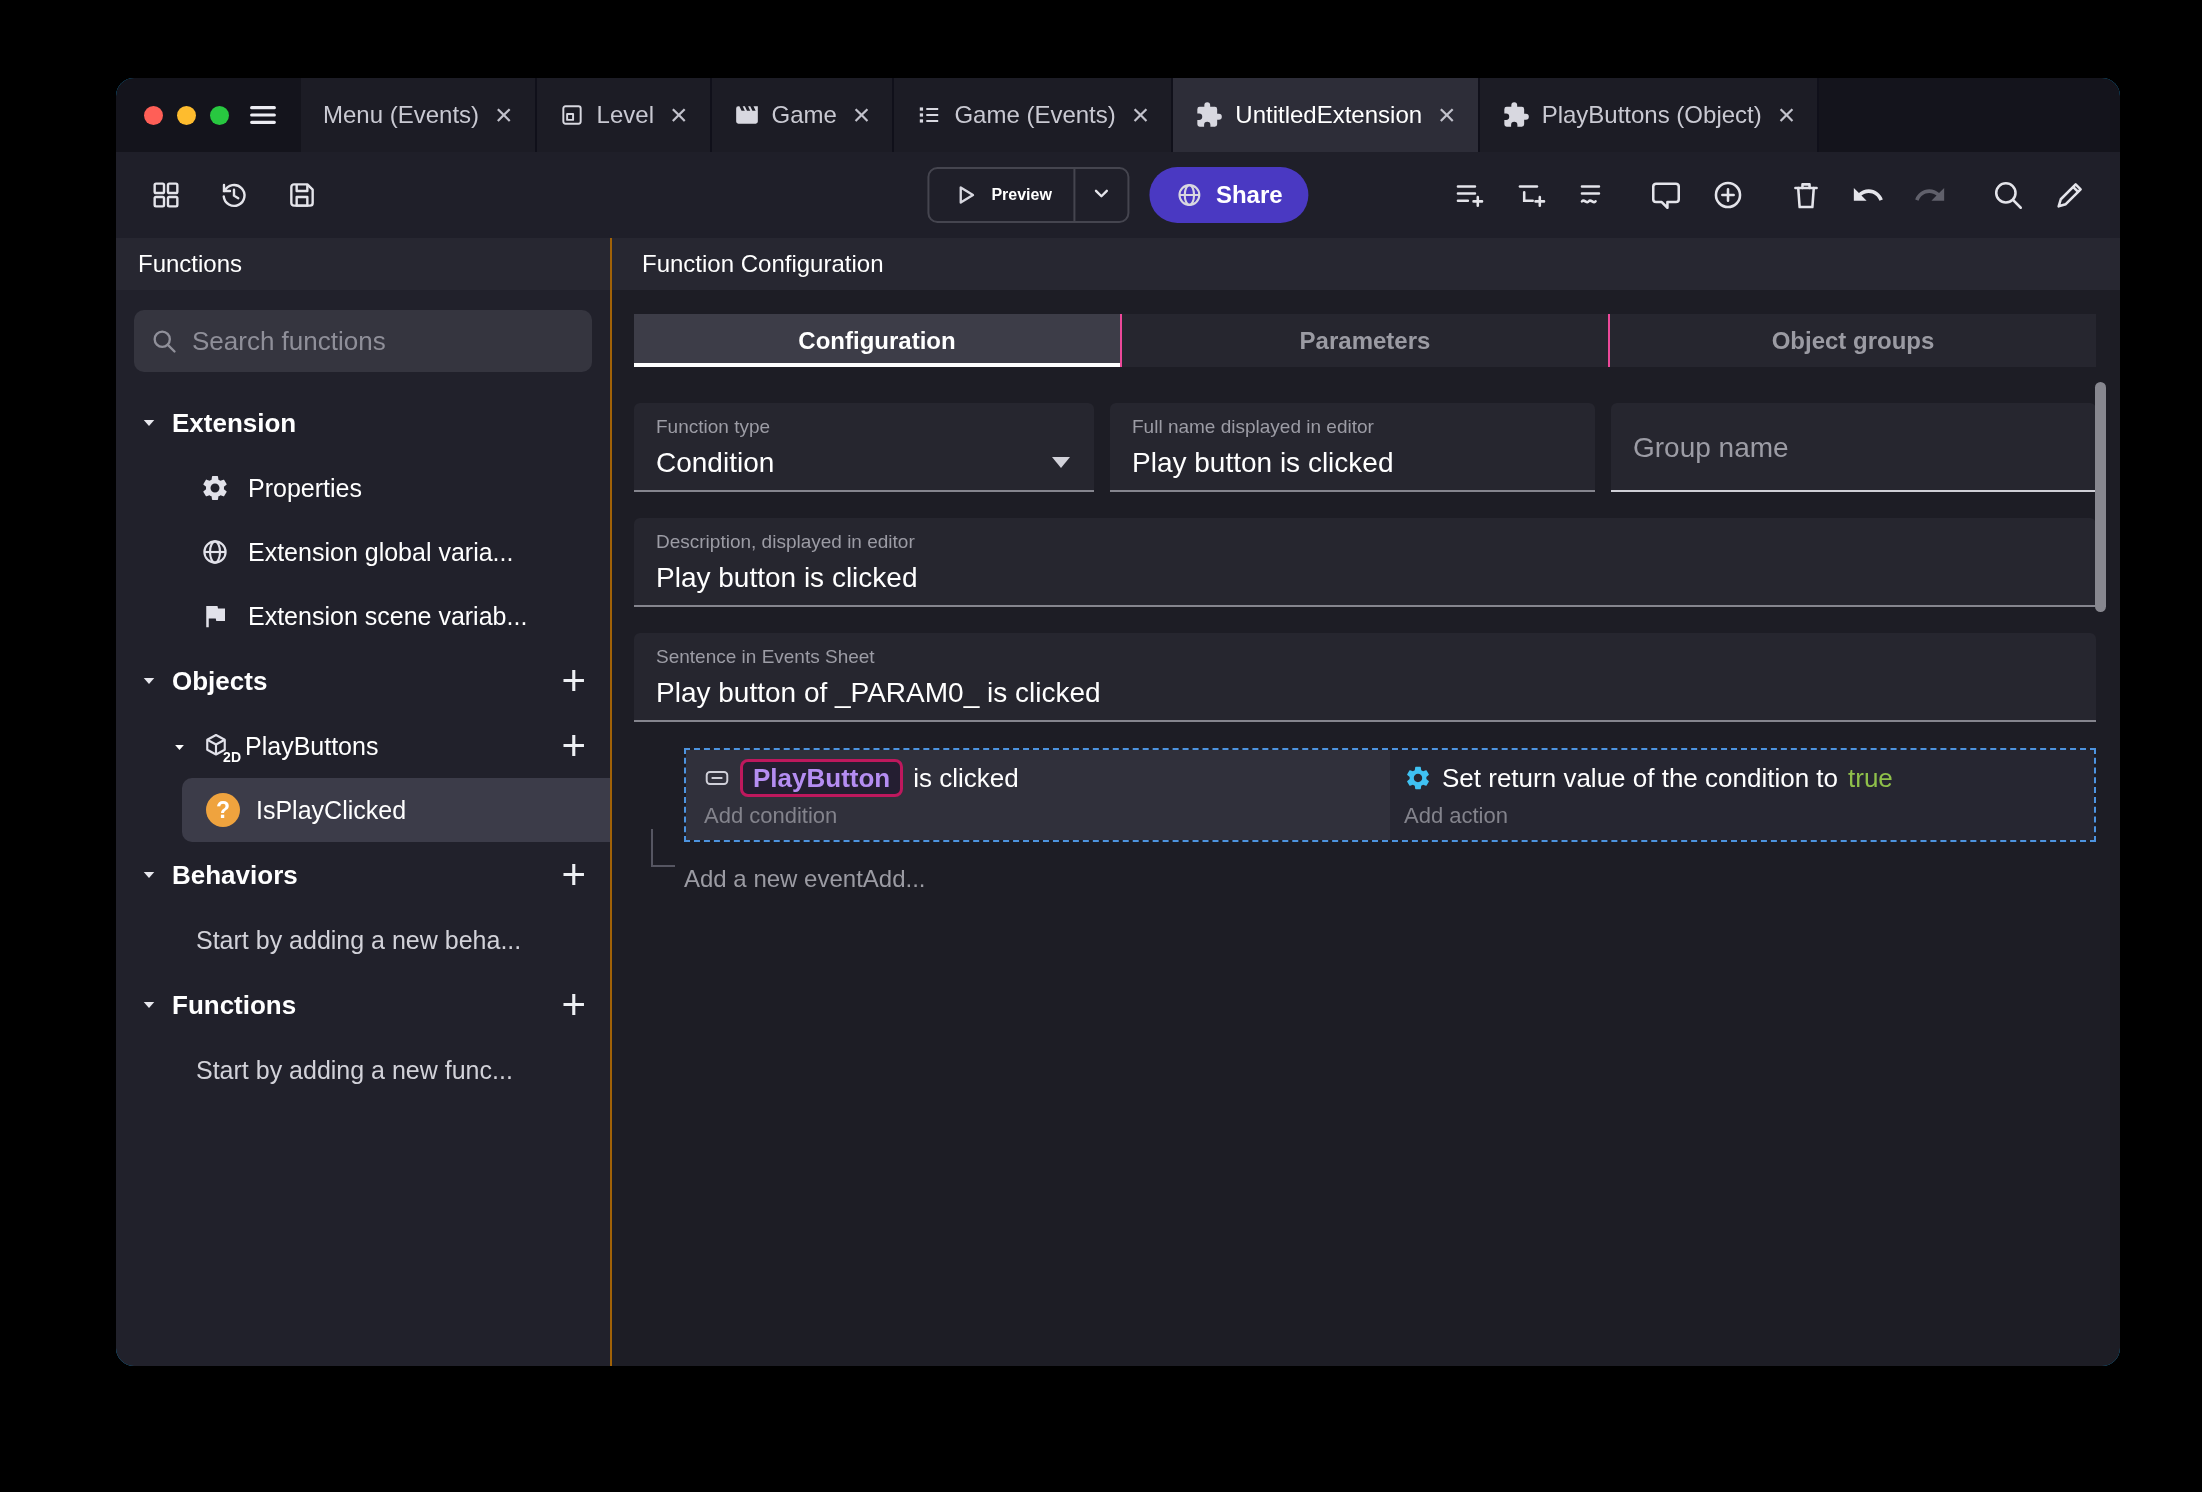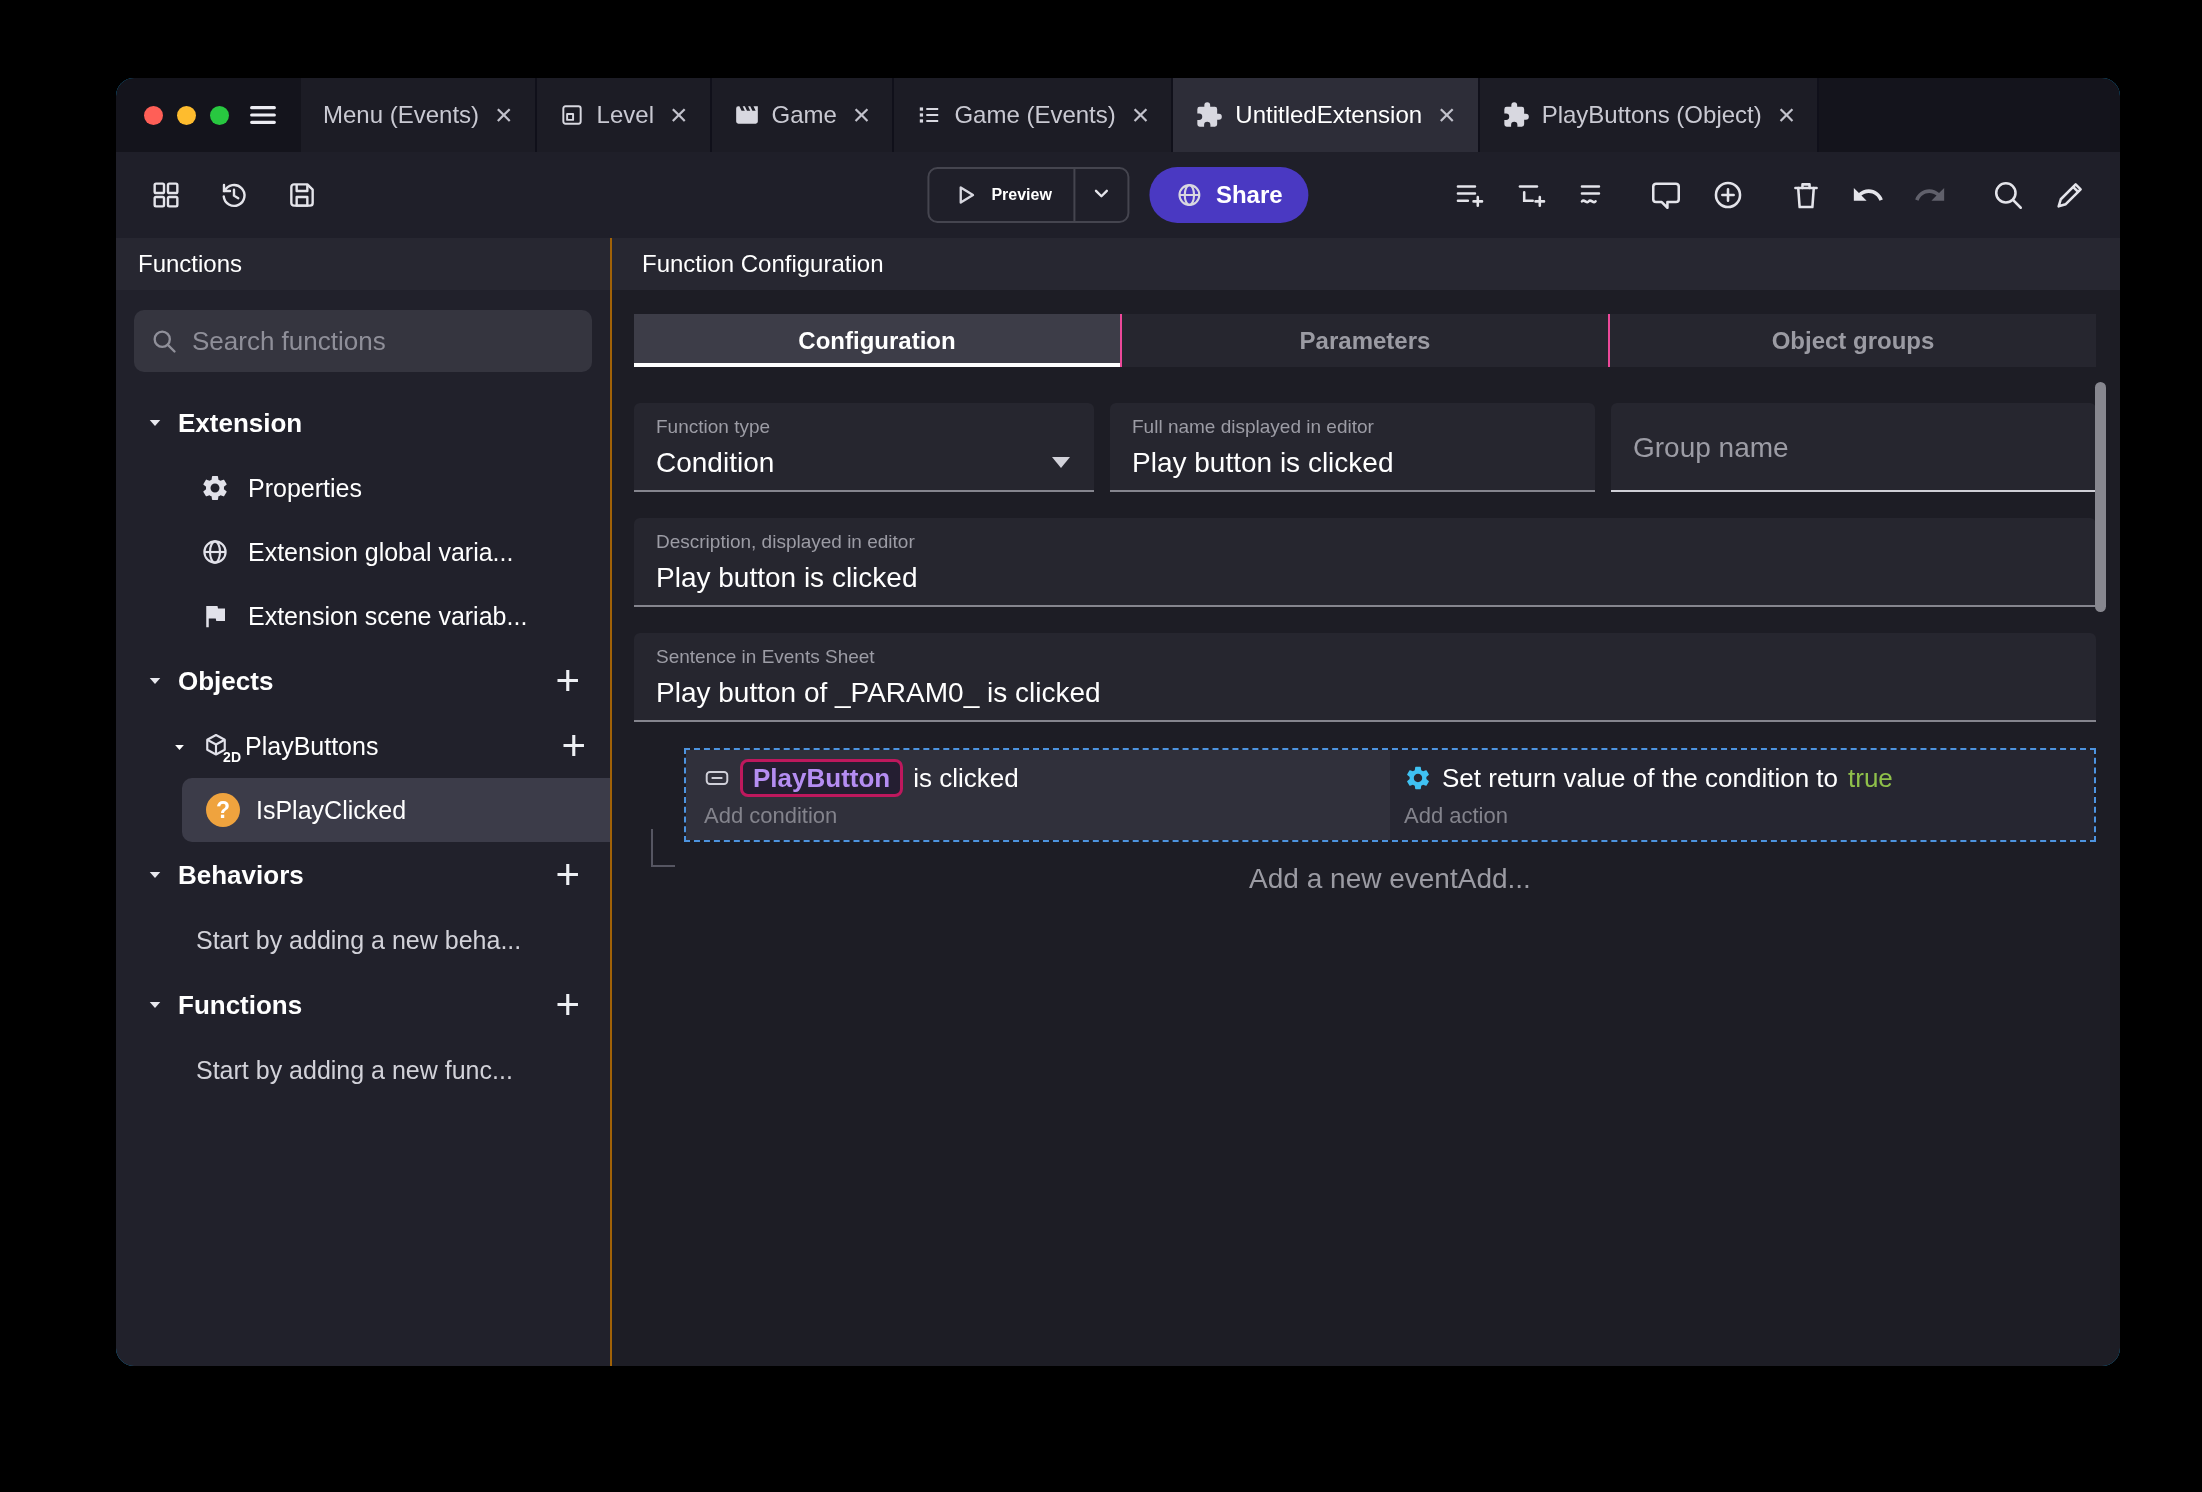--- a/index.html
+++ b/index.html
@@ -46,21 +46,21 @@
   .sidebar .panel-head { padding-left:22px; }
   .main .panel-head { padding-left:30px; }
 
   
   .searchbox { margin:20px 18px 14px 18px; height:62px; background:#35353f; border-radius:10px; display:flex; align-items:center; padding:0 16px; }
   .searchbox .sicon { color:#90909a; display:flex; margin-right:14px; }
   .searchbox input { flex:1; background:transparent; border:none; outline:none; color:#e8e8ee; font-size:26px; font-family:"Liberation Sans", sans-serif; }
   .searchbox input::placeholder { color:#8f8f99; }
 
   .tree { flex:1; overflow:hidden; padding-top:4px; }
-  .sec-row { height:66px; display:flex; align-items:center; gap:14px; padding:0 30px; color:#fff; }
+  .sec-row { height:66px; display:flex; align-items:center; gap:14px; padding:0 24px; color:#fff; }
   .sec-row .chev { display:flex; color:#e8e8ee; }
   .sec-label { font-size:26px; font-weight:700; flex:1; }
   .plus { font-size:42px; font-weight:300; color:#eef0f4; line-height:1; }
   .item-row { height:64px; display:flex; align-items:center; gap:18px; padding-left:84px; color:#fff; font-size:25px; }
   .item-row .iicon { display:flex; color:#e2e2ea; }
   .obj-row { height:64px; display:flex; align-items:center; gap:14px; padding:0 24px 0 56px; color:#fff; font-size:25px; }
   .obj-row .olabel { flex:1; }
   .cube-wrap { position:relative; display:flex; }
   .badge2d { position:absolute; right:-10px; bottom:-4px; font-size:14px; font-weight:700; color:#fff; }
   .sel-row { height:64px; margin-left:66px; background:#3c3c49; border-radius:10px 0 0 10px;
@@ -95,22 +95,22 @@
   .ev-cond { width:50%; background:#30303b; padding:8px 12px 8px 18px; }
   .ev-act { width:50%; background:#262631; padding:8px 12px 8px 14px; }
   .ev-line1 { display:flex; align-items:center; gap:10px; font-size:26px; color:#fff; min-height:40px; }
   .ev-line2 { color:#83838c; font-size:22px; margin-top:2px; min-height:32px; display:flex; align-items:center; }
   .chip { color:#b58df2; background:#241e31; border:3px solid #be185d; border-radius:8px; padding:0 10px; font-weight:700; line-height:1.25; }
   .true-val { color:#8fc04a; }
   .gear-blue { color:#3fc1f2; display:flex; }
   .cond-icon { color:#cfcfd8; display:flex; }
   .l-guide { position:absolute; left:17px; top:81px; width:24px; height:38px;
     border-left:2px solid #565662; border-bottom:2px solid #565662; }
-  .add-row { margin-top:16px; display:flex; align-items:center; justify-content:center;
-    padding-left:50px; color:#9b9ba3; font-size:28px; height:42px; }
+  .add-row { margin-top:16px; display:flex; align-items:center; justify-content:flex-start;
+    padding-left:50px; color:#9b9ba3; font-size:24px; height:42px; }
 
   .vscroll { position:absolute; right:14px; top:144px; width:11px; height:230px; background:#87878f; border-radius:6px; }
 </style>
 </head>
 <body>
 
 <div class="window">
 
   <div class="tabbar">
     <div class="traffic">

